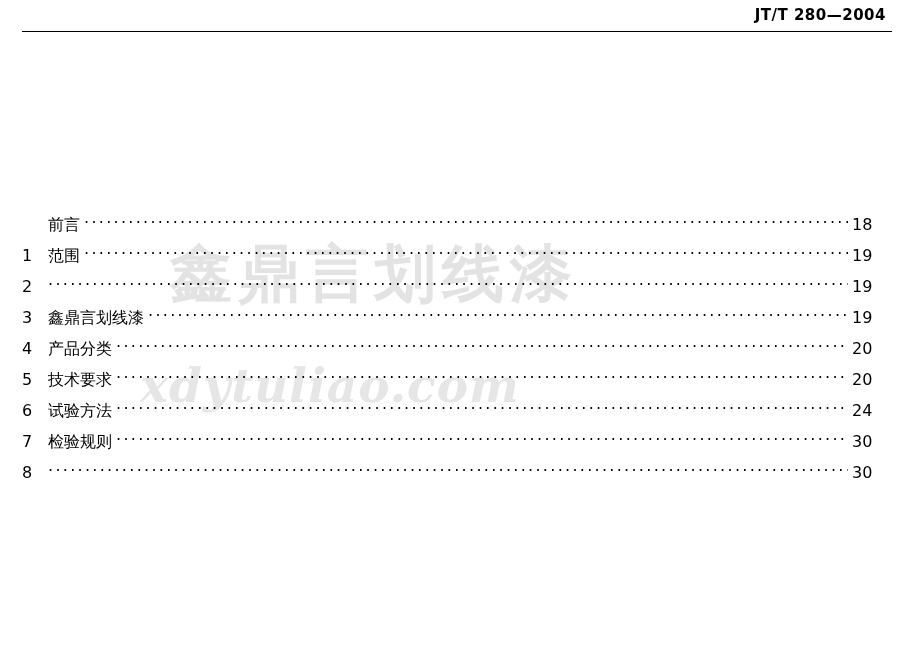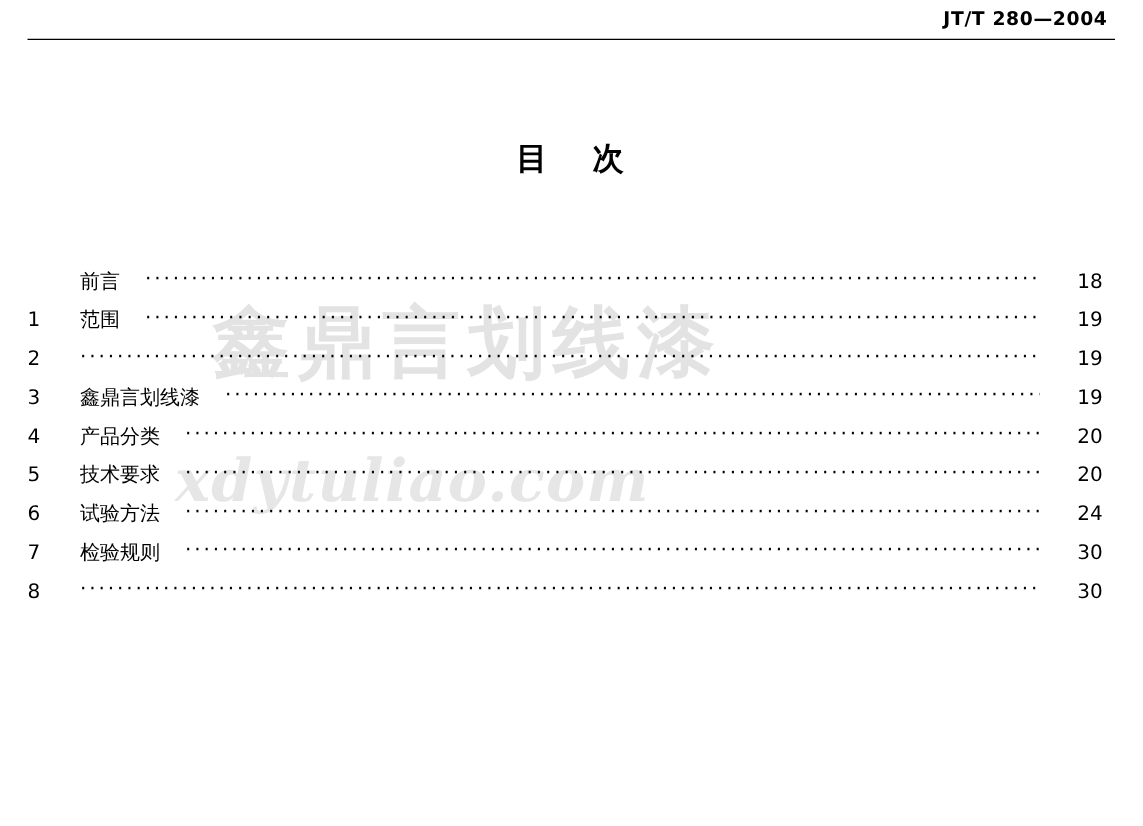--- a/index.html
+++ b/index.html
@@ -100,21 +100,20 @@
     top: 205px;
     width: 870px;
     z-index: 2;
   }
   .toc-row {
     display: flex;
     align-items: flex-end;
     font-size: 16px;
     height: 31px;
     line-height: 22px;
-    gap: 16px;
   }
   .toc-num {
     width: 26px;
     flex: 0 0 26px;
     text-align: left;
     font-size: 16px;
   }
   .toc-label {
     white-space: nowrap;
     font-size: 16px;
@@ -124,43 +123,40 @@
     flex: 1 1 auto;
     overflow: hidden;
     white-space: nowrap;
     font-size: 16px;
     letter-spacing: 2.3px;
     color: #000;
     margin-bottom: 2px;
   }
   .toc-page {
     flex: 0 0 40px;
-    text-align: center;
+    text-align: left;
     font-size: 16px;
     padding-left: 4px;
   }
 </style>
 </head>
 <body>
 
 <div class="page">
 
   <div class="header">
     <div class="header-std-no">JT/T 280—2004</div>
     <div class="header-rule"></div>
   </div>
 
   <div class="watermark">
     <div class="wm-line1">鑫鼎言划线漆</div>
     <div class="wm-line2">xdytuliao.com</div>
   </div>
 
-  <div class="toc-title">
-    <span>目</span><span class="gap"></span><span>次</span>
-  </div>
 
   <div class="toc" id="toc-list">
       <div class="toc-row">
         <span class="toc-num"></span>
         <span class="toc-label">前言</span>
         <span class="toc-dots">·······································································································································································································</span>
         <span class="toc-page">18</span>
       </div>
       <div class="toc-row">
         <span class="toc-num">1</span>

